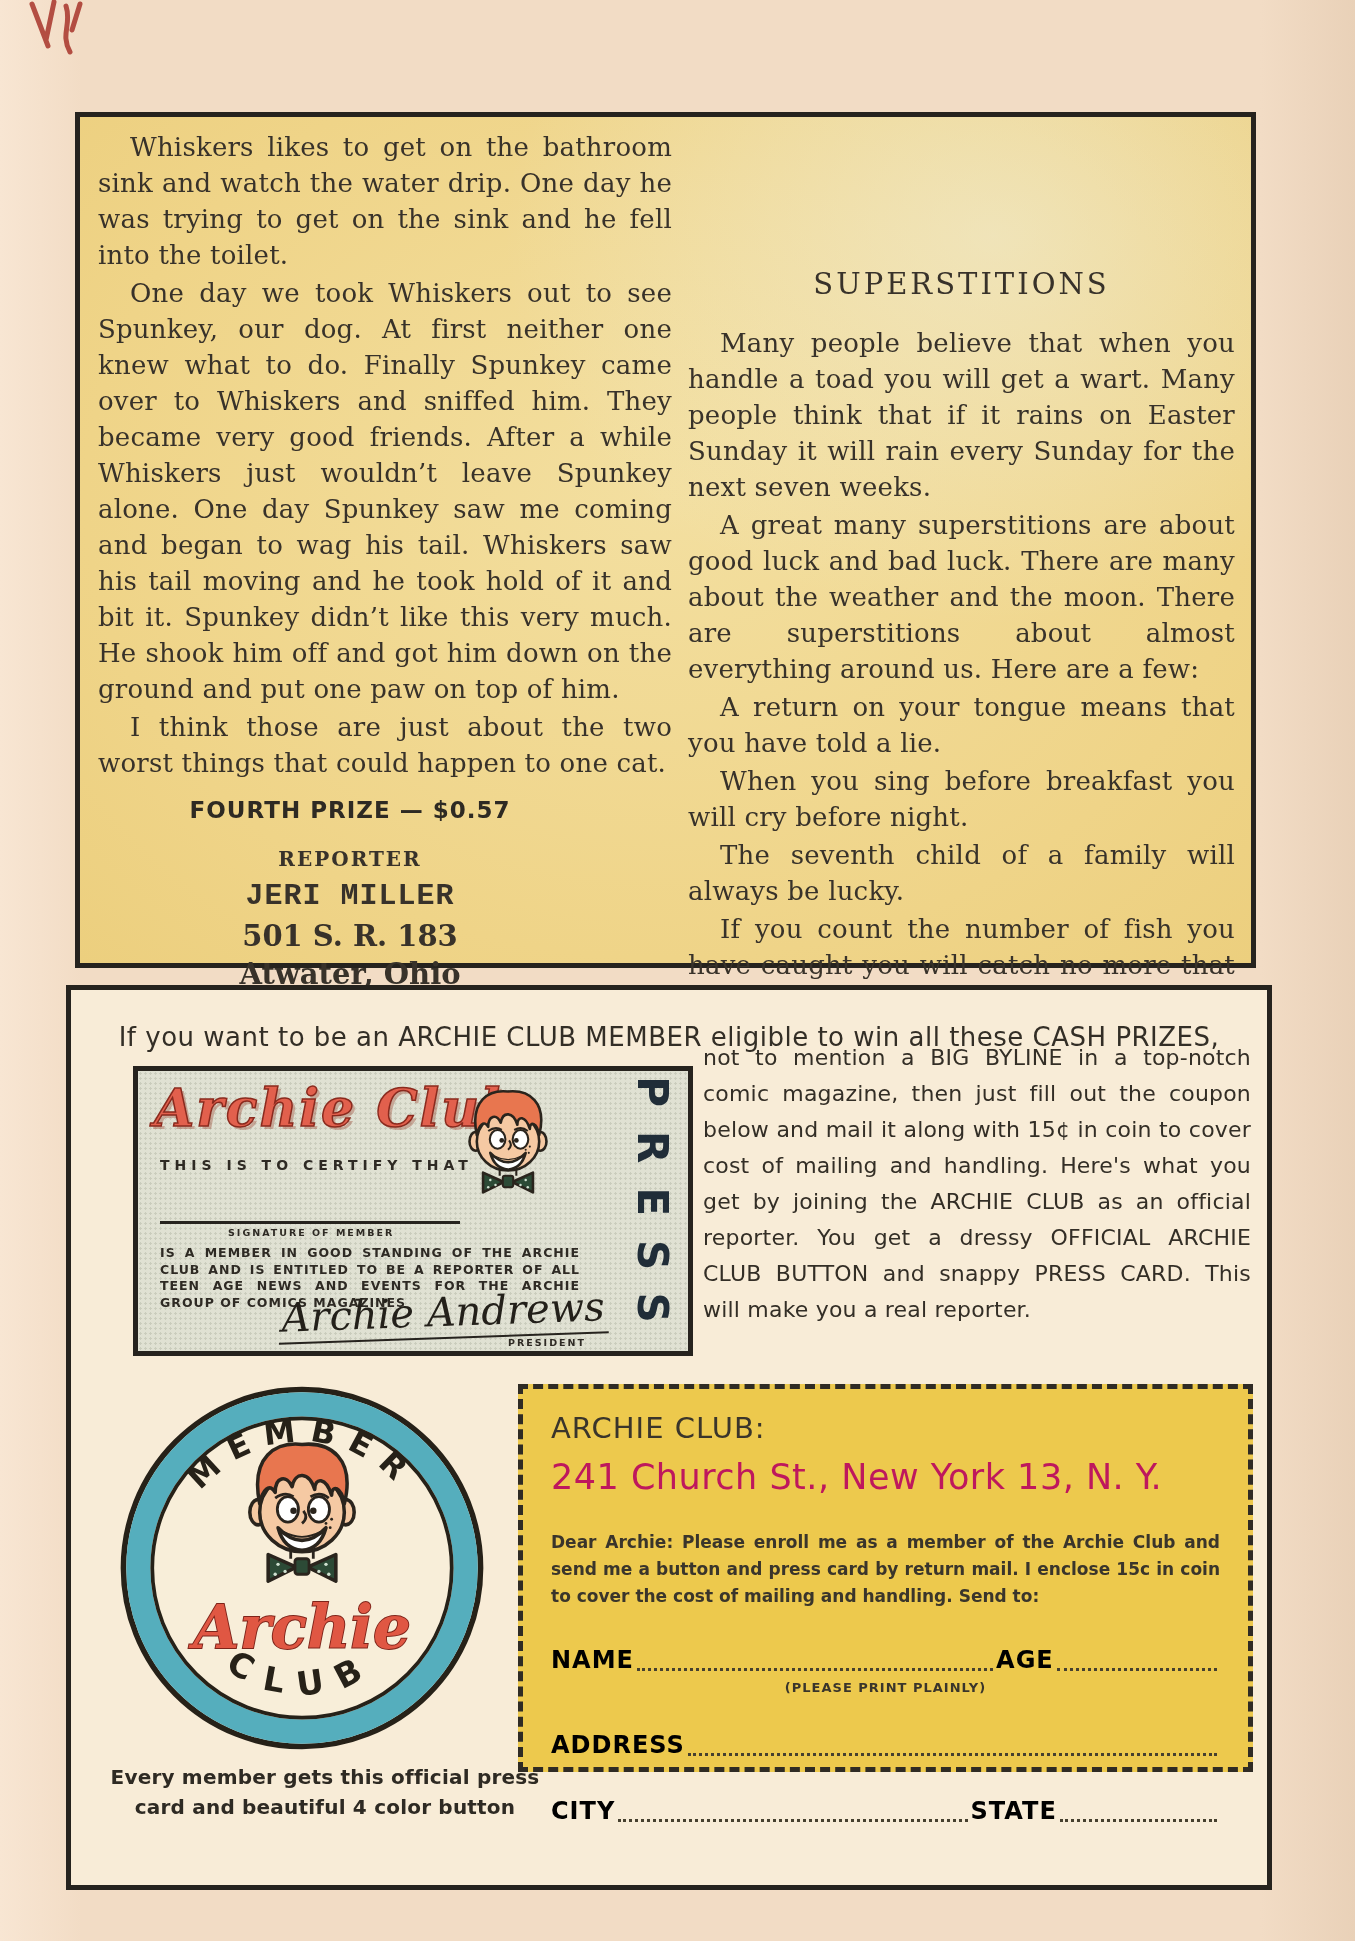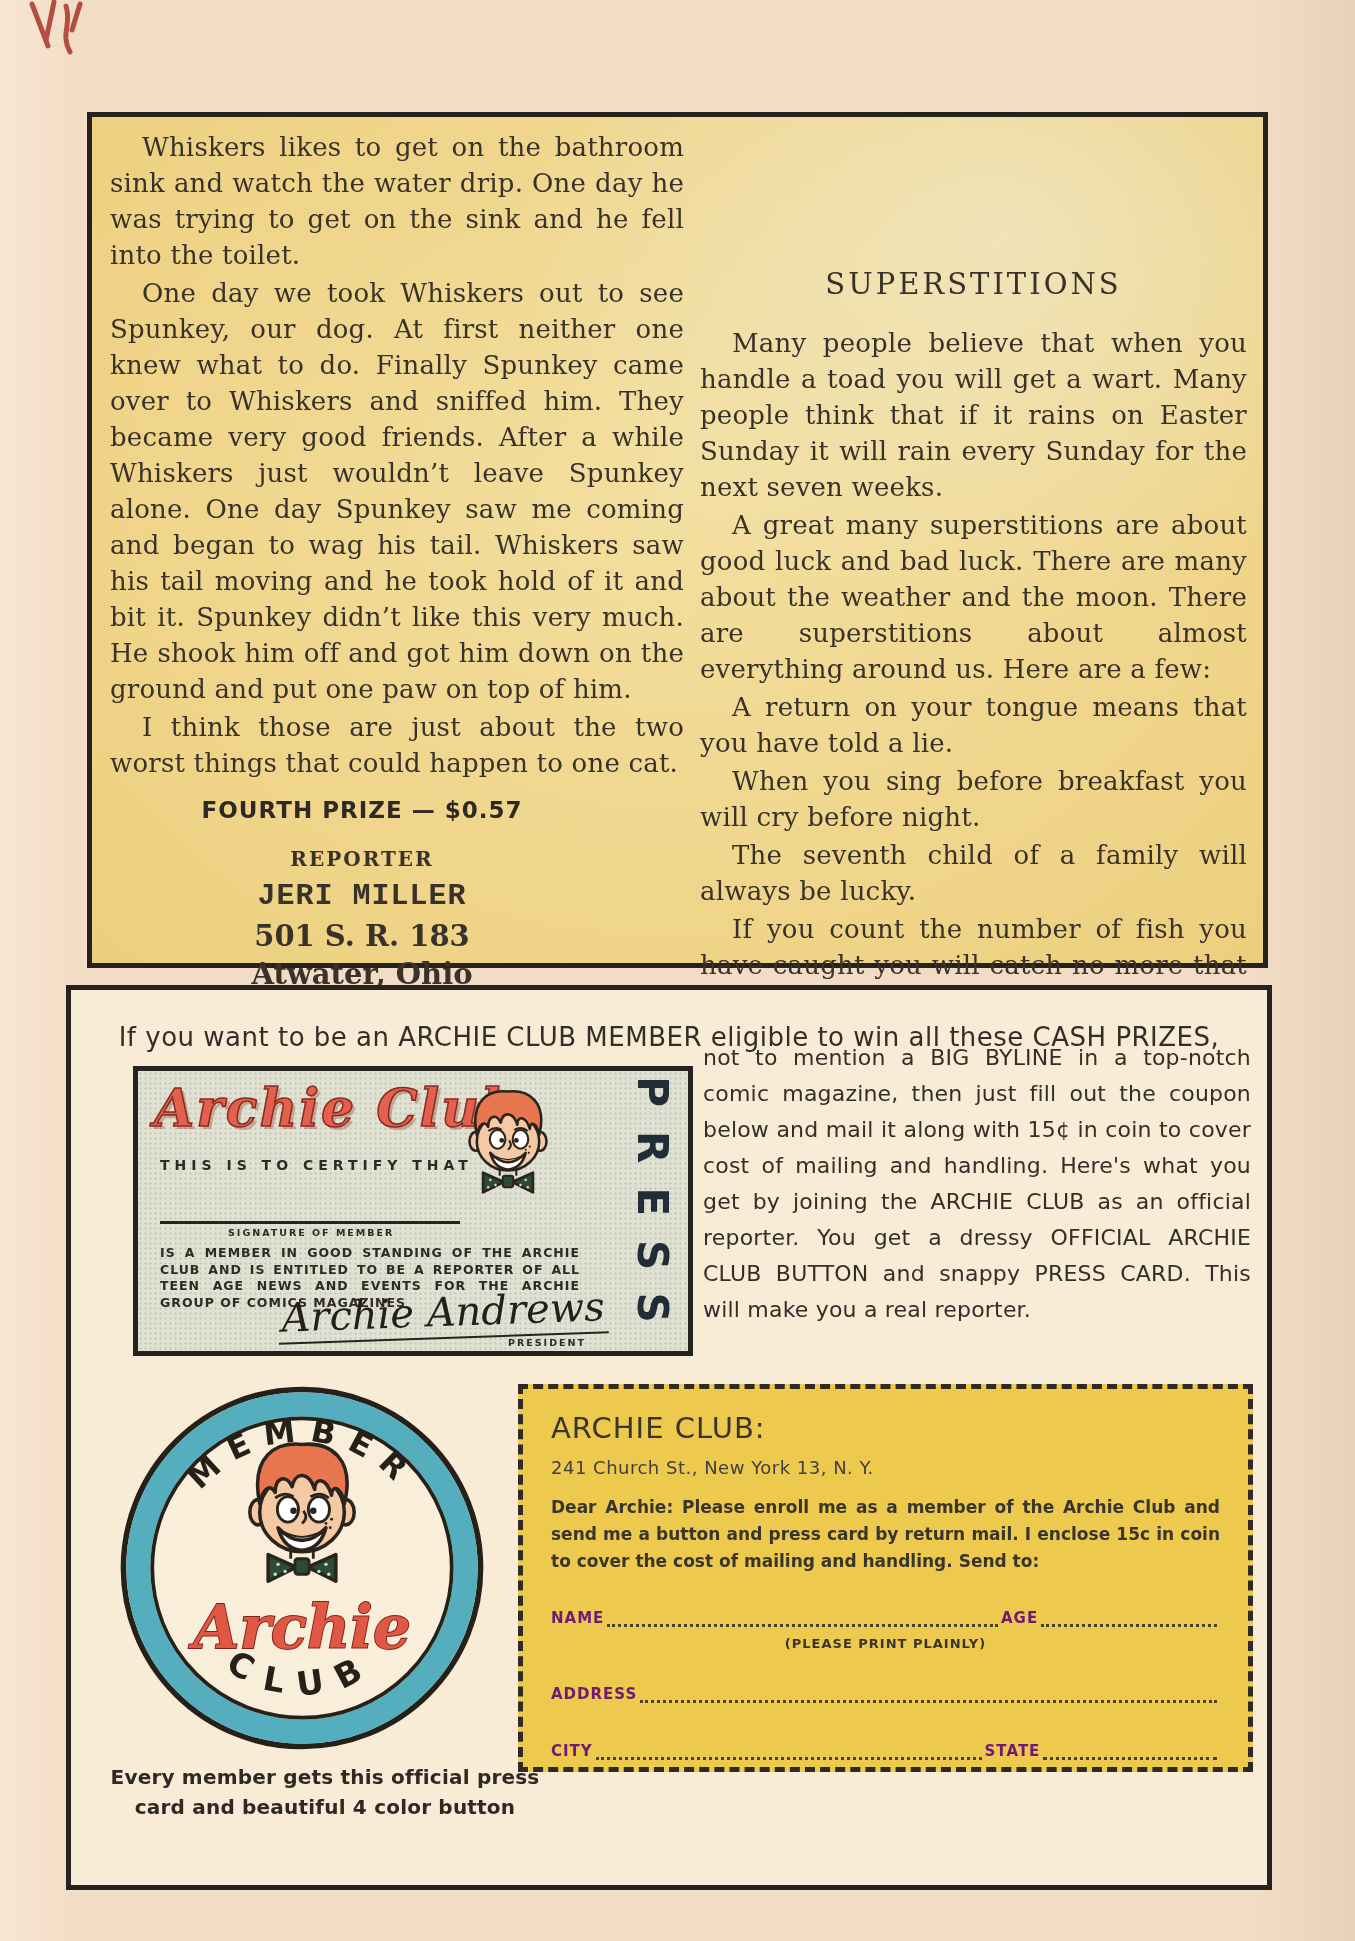--- a/index.html
+++ b/index.html
@@ -15,21 +15,20 @@
   
   .panel-top{
     position:absolute;left:75px;top:112px;width:1181px;height:856px;
     background:
       radial-gradient(ellipse at 78% 14%, rgba(240,244,238,.45), rgba(240,244,238,0) 38%),
       radial-gradient(ellipse at 50% 45%, #f3dfa0, #efd488 70%, #eccf7e);
     border:5px solid #26231e;
     box-sizing:border-box;
     display:flex;gap:16px;
     padding:12px 16px 0 18px;
-    margin-left:12px;
   }
   .col-left{width:574px;}
   .col-right{flex:1;padding-top:138px;}
   .article p{
     margin:0 0 2px 0;
     text-indent:32px;
     text-align:justify;
     font-size:26px;line-height:36px;
     letter-spacing:.2px;
   }
@@ -126,23 +125,23 @@
   }
 
   
   .coupon{
     position:absolute;left:447px;top:394px;width:735px;height:388px;
     background:#edc94d;
     border:5px dashed #2f2b24;box-sizing:border-box;
     padding:22px 28px;
   }
   .coupon-title{font-size:29px;letter-spacing:1px;color:#3a352b;margin-bottom:12px;}
-  .coupon-address{font-size:18px;letter-spacing:.5px;color:#404040;margin-bottom:16px;}
+  .coupon-address{font-size:35px;letter-spacing:.5px;color:#be185d;margin-bottom:32px;}
   .coupon-body{font-weight:bold;font-size:17px;line-height:27px;color:#3a352b;text-align:justify;}
-  .form-row{display:flex;align-items:flex-start;margin-top:34px;font-weight:bold;font-size:15px;letter-spacing:1px;color:#701a75;}
+  .form-row{display:flex;align-items:center;margin-top:34px;font-weight:bold;font-size:24px;letter-spacing:1px;color:#000000;}
   .form-row .dots{flex:1;border-bottom:3px dotted #46402f;margin:0 3px 5px 3px;height:1em;}
   .form-row .dots.short{flex:.45;}
   .print-note{text-align:center;font-weight:bold;font-size:13px;letter-spacing:1px;color:#3a352b;margin-top:4px;}
 
   
   .corner-mark{position:absolute;left:22px;top:0px;opacity:.85;}
 </style>
 </head>
 <body>
 

